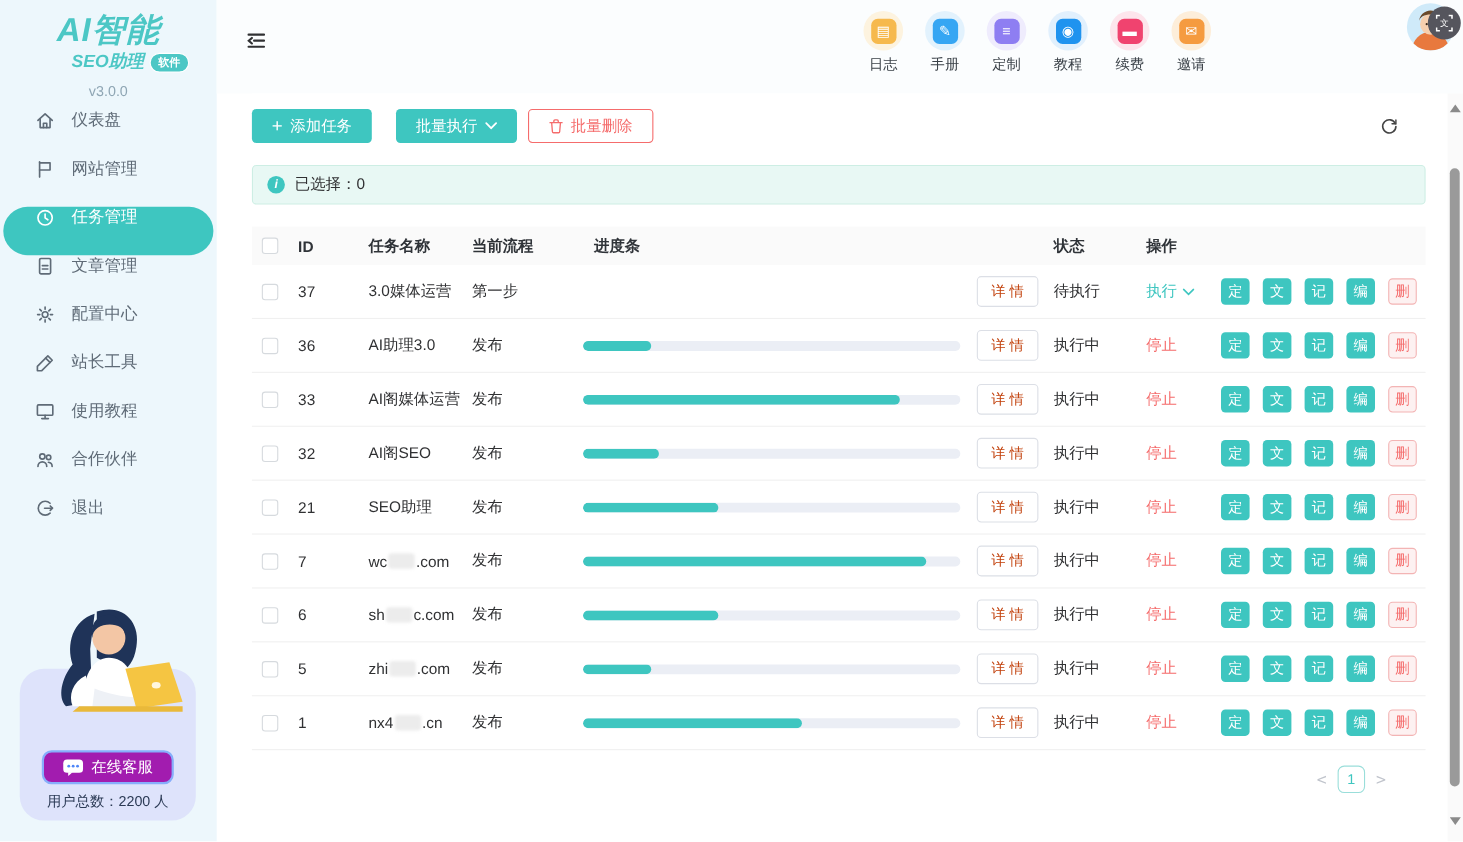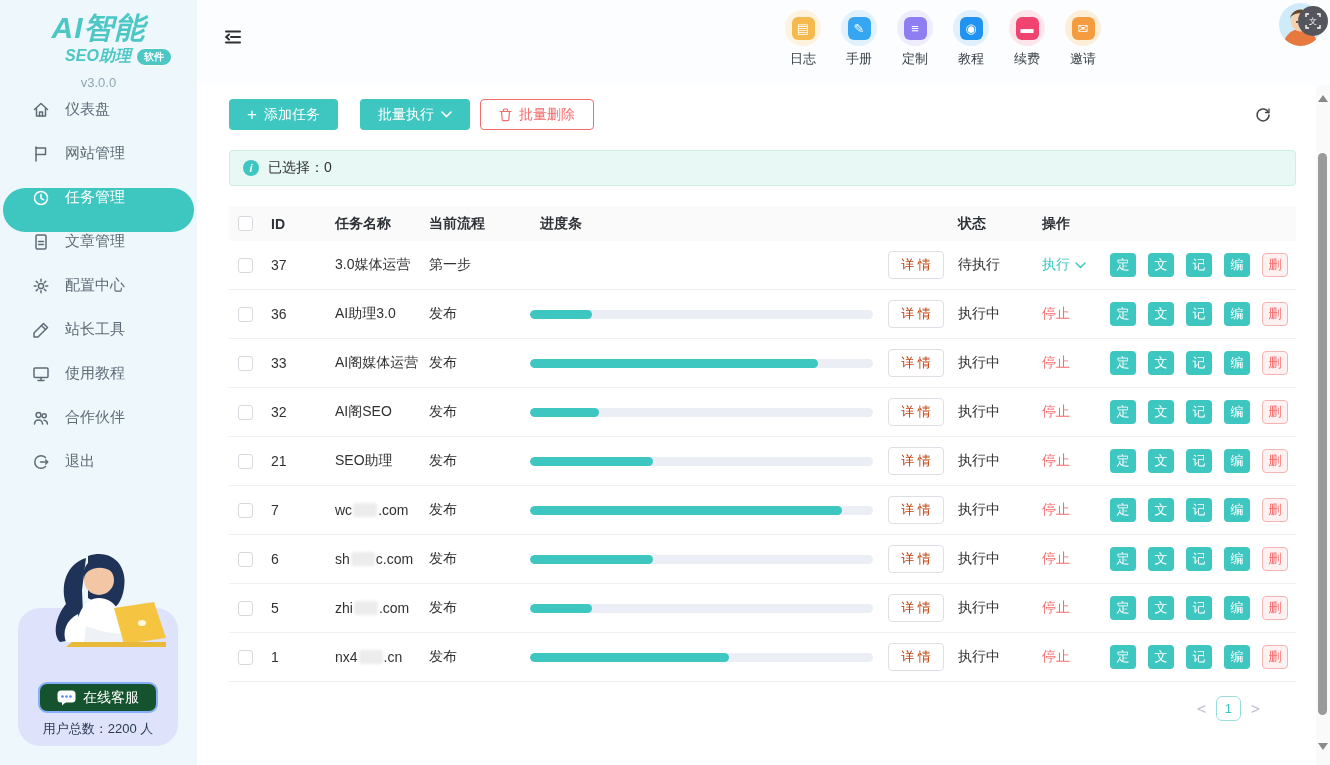--- a/index.html
+++ b/index.html
@@ -18,21 +18,21 @@
   .mitem { height:44px; display:flex; padding-left:28px; gap:14px;
     color:#5f6b77; font-size:15px; cursor:pointer; border-radius:22px; margin:0 3px; }
   .mitem.active { background:#3ec6c0; color:#fff; }
   .micon { width:20px; height:20px; display:inline-flex; }
   .micon svg { width:20px; height:20px; }
 
   .service-card { position:absolute; left:18px; top:608px; width:160px; height:138px;
     background:#dee3fb; border-radius:22px; }
   .service-illu { position:absolute; left:8px; top:-62px; width:146px; height:130px; }
   .service-btn { position:absolute; left:20px; top:74px; width:120px; height:31px;
-    background:#14532d; border:2px solid #87aefb; border-radius:9px; color:#fff; font-size:14px;
+    background:#a21caf; border:2px solid #87aefb; border-radius:9px; color:#fff; font-size:14px;
     display:flex; align-items:center; justify-content:center; gap:7px; cursor:pointer;font-family:Liberation Mono, monospace; }
   .service-total { position:absolute; left:0; top:112px; width:160px; text-align:center;
     font-size:13px; color:#2b3a55; }
 
   
   .topbar { position:absolute; left:197px; top:0; width:1133px; height:85px; background:#fbfdfe; }
   .collapse-btn { position:absolute; left:25px; top:26px; width:22px; height:22px; cursor:pointer; color:#303133; }
   .shortcuts { position:absolute; left:578px; top:10px; display:flex; }
   .sc { width:56px; display:flex; flex-direction:column; align-items:center; cursor:pointer; }
   .sc-ring { width:36px; height:36px; border-radius:50%; display:flex; align-items:center; justify-content:center; }

